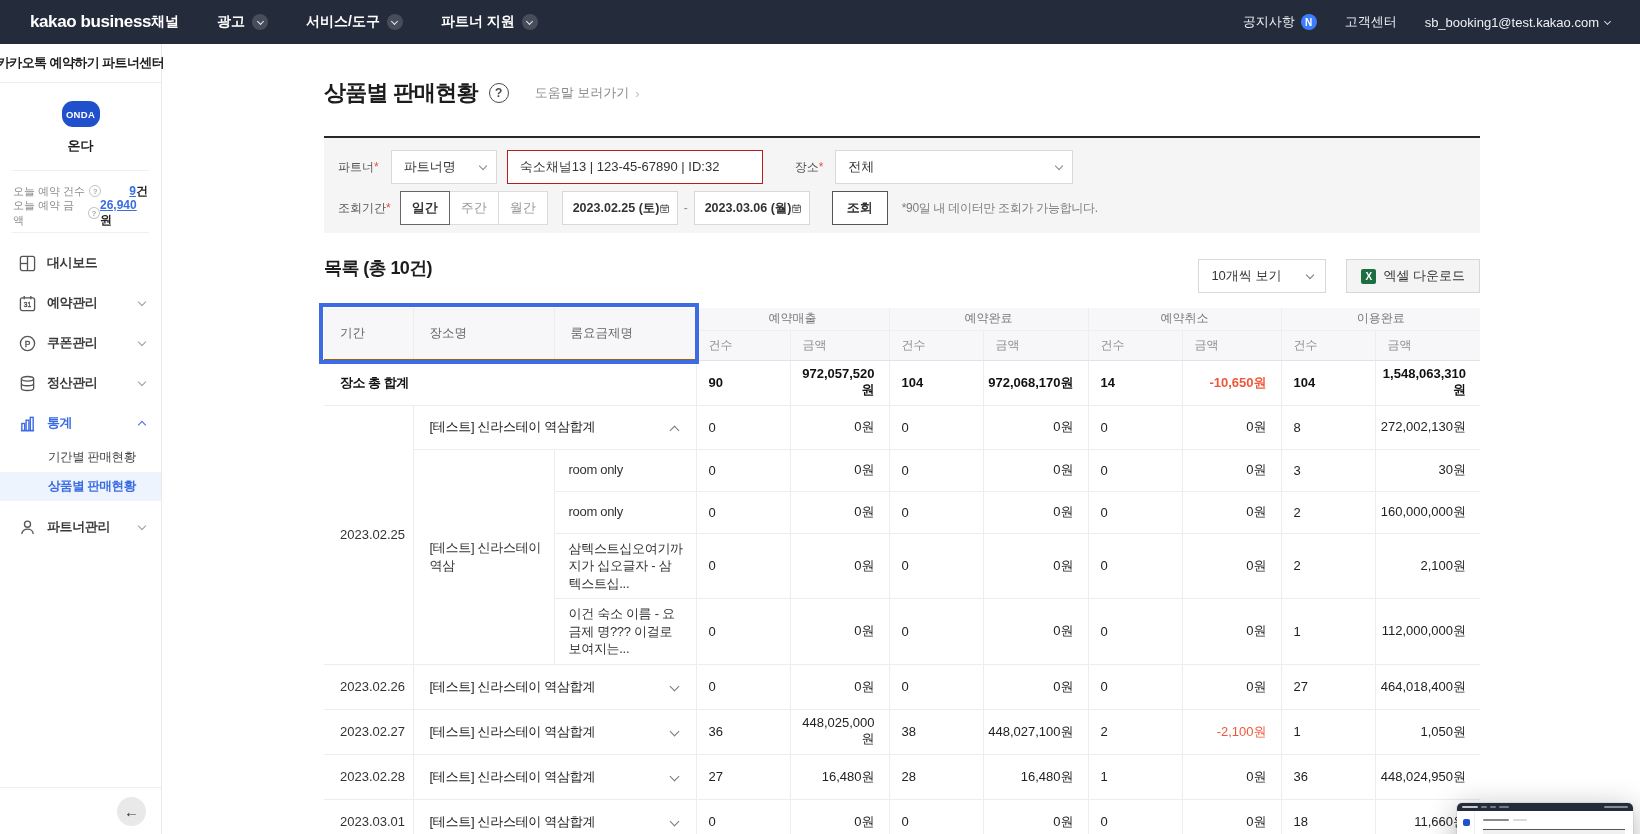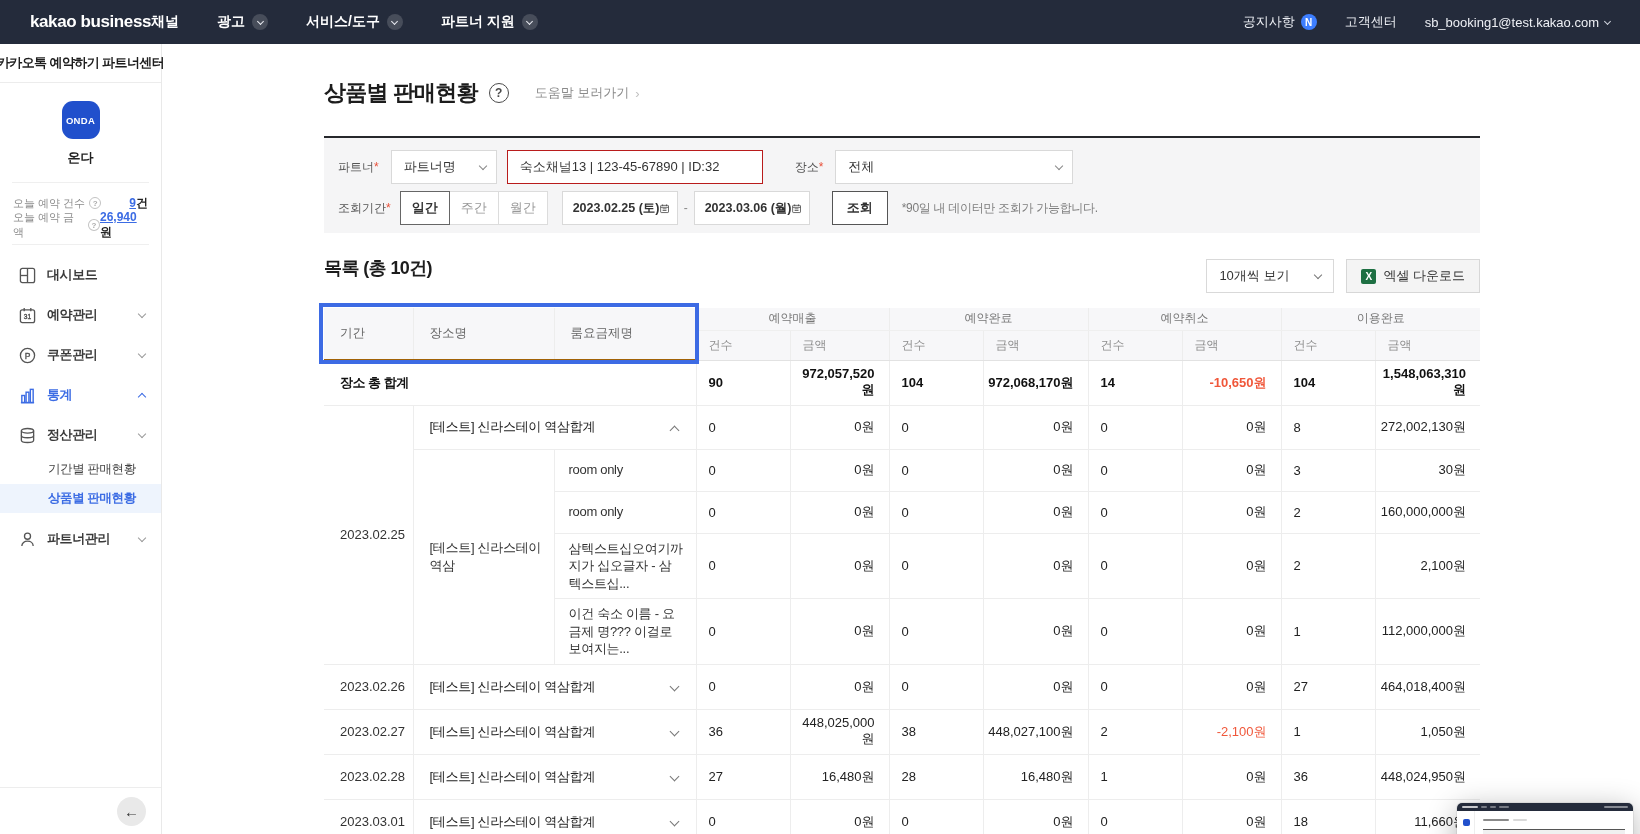--- a/index.html
+++ b/index.html
@@ -21,21 +21,21 @@
   .nav-right { margin-left:auto; display:flex; align-items:center; gap:28px; font-size:13px; color:#eef0f5; }
   .nav-right .group { display:flex; align-items:center; gap:6px; cursor:pointer; white-space:nowrap; }
   .n-badge { width:16px; height:16px; border-radius:50%; background:#3d7eff; color:#fff; font-size:10px; font-weight:700;
     display:flex; align-items:center; justify-content:center; }
 
   
   .sidebar { position:absolute; left:0; top:44px; width:162px; bottom:0; background:#fff; border-right:1px solid #e9e9e9; z-index:40; }
   .sb-title { height:39px; display:flex; align-items:center; justify-content:center; font-size:13px; font-weight:700;
     color:#1d1d1d; border-bottom:1px solid #ececec; letter-spacing:-0.6px; white-space:nowrap; }
   .sb-brand { padding-top:18px; display:flex; flex-direction:column; align-items:center; }
-  .onda-logo { width:38px; height:38px; border-radius:11px; background:#2150cc; color:#fff; display:flex; align-items:center; justify-content:center;
+  .onda-logo { width:38px; height:26px; border-radius:11px; background:#2150cc; color:#fff; display:flex; align-items:center; justify-content:center;
     font-size:9.5px; font-weight:700; letter-spacing:0.3px; }
   .sb-brand-name { margin-top:10px; font-size:13px; font-weight:700; color:#222; }
   .sb-divider { height:1px; background:#efefef; margin:15px 12px 0; }
   .sb-stats { padding:9px 13px 2px; }
   .sb-stat { display:flex; align-items:center; height:22px; font-size:11px; color:#8b8b8b; }
   .q-icon { width:12px; height:12px; border-radius:50%; border:1px solid #c3c3c3; color:#aaa; font-size:8px; font-weight:700;
     display:inline-flex; align-items:center; justify-content:center; margin-left:4px; }
   .sb-stat .val { margin-left:auto; font-size:12px; }
   .sb-stat .val .num { color:#3c6ce4; text-decoration:underline; font-weight:600; }
   .sb-stat .val .unit { color:#222; font-weight:600; }
@@ -78,21 +78,21 @@
     padding:0 8px 0 10px; font-size:12.5px; font-weight:600; color:#333; cursor:pointer; white-space:nowrap; }
   .datebox svg { margin-left:auto; }
   .dash { margin:0 6px; color:#888; font-size:12px; }
   .search-btn { width:56px; height:34px; background:#fff; border:1px solid #555; font-size:13px; font-weight:700; color:#333; cursor:pointer;
     display:flex; align-items:center; justify-content:center; }
   .f-note { font-size:12px; color:#7d7d7d; margin-left:14px; letter-spacing:-0.3px; }
 
   
   .list-head { position:absolute; left:162px; top:212px; width:1156px; height:40px; display:flex; }
   .list-title { font-size:18px; font-weight:700; color:#1d1d1d; letter-spacing:-0.6px; }
-  .list-controls { margin-left:auto; display:flex; align-items:center; gap:12px; }
+  .list-controls { margin-left:auto; display:flex; align-items:center; gap:20px; }
   .pagesize { width:128px; height:34px; background:#fff; border:1px solid #d9d9d9; display:flex; align-items:center;
     padding:0 12px; font-size:13px; color:#333; cursor:pointer; }
   .pagesize .chev { margin-left:auto; width:6px; height:6px; border-color:#777; }
   .excel-btn { height:34px; background:#f4f4f4; border:1px solid #d7d7d7; display:flex; align-items:center; gap:7px;
     padding:0 14px; font-size:13px; color:#333; cursor:pointer; }
   .xls { width:15px; height:15px; background:#1d6f42; border-radius:2px; color:#fff; font-size:10px; font-weight:700;
     display:flex; align-items:center; justify-content:center; }
 
   
   .table-wrap { position:absolute; left:162px; top:264px; width:1156px; }
@@ -230,42 +230,42 @@
       <div class="sb-item">
         <span class="icon">
           <svg width="17" height="17" viewBox="0 0 18 18" fill="none" stroke="#555" stroke-width="1.4">
               <circle cx="9" cy="9" r="7.5"></circle>
               <text x="9" y="12.2" font-size="9" stroke-width="0.4" fill="#555" text-anchor="middle" font-family="Liberation Sans,sans-serif">P</text>
             </svg>
         </span>
         <span class="lbl">쿠폰관리</span>
         <span class="chev"></span>
       </div>
+      <div class="sb-item">
+        <span class="icon">
+          <svg width="17" height="17" viewBox="0 0 18 18" fill="none" stroke="#555" stroke-width="1.4">
+              <ellipse cx="9" cy="4" rx="6.5" ry="2.4"></ellipse>
+              <path d="M2.5 4 v5 c0 1.3 2.9 2.4 6.5 2.4 s6.5 -1.1 6.5 -2.4 v-5"></path>
+              <path d="M2.5 9 v5 c0 1.3 2.9 2.4 6.5 2.4 s6.5 -1.1 6.5 -2.4 v-5"></path>
+            </svg>
+        </span>
+        <span class="lbl">정산관리</span>
+        <span class="chev"></span>
+      </div>
       <div class="sb-item active">
         <span class="icon">
           <svg width="17" height="17" viewBox="0 0 18 18" fill="none" stroke="#3c6ce4" stroke-width="1.5">
               <path d="M2 16.5 h14"></path>
               <rect x="3" y="9" width="3" height="7.5"></rect>
               <rect x="7.5" y="5.5" width="3" height="11"></rect>
               <rect x="12" y="2.5" width="3" height="14"></rect>
             </svg>
         </span>
         <span class="lbl">통계</span>
         <span class="chev up" style="border-color:#3c6ce4;"></span>
-      </div>
-      <div class="sb-item">
-        <span class="icon">
-          <svg width="17" height="17" viewBox="0 0 18 18" fill="none" stroke="#555" stroke-width="1.4">
-              <ellipse cx="9" cy="4" rx="6.5" ry="2.4"></ellipse>
-              <path d="M2.5 4 v5 c0 1.3 2.9 2.4 6.5 2.4 s6.5 -1.1 6.5 -2.4 v-5"></path>
-              <path d="M2.5 9 v5 c0 1.3 2.9 2.4 6.5 2.4 s6.5 -1.1 6.5 -2.4 v-5"></path>
-            </svg>
-        </span>
-        <span class="lbl">정산관리</span>
-        <span class="chev"></span>
       </div>
       <div class="sb-sub">
         <div class="sb-subitem">
           <span>기간별 판매현황</span>
         </div>
         <div class="sb-subitem active">
           <span>상품별 판매현황</span>
         </div>
       </div>
       <div class="sb-item" style="margin-top:6px;">

